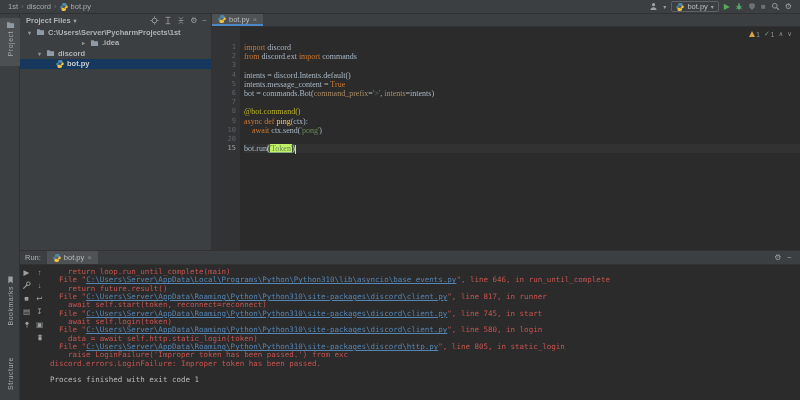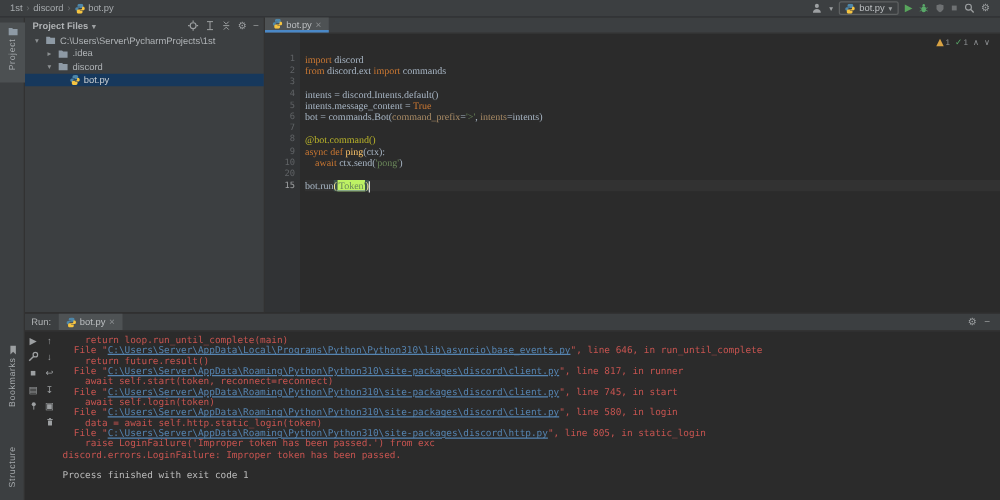--- a/index.html
+++ b/index.html
@@ -32,21 +32,21 @@
   .strip-bm { bottom:74px; }
   .strip-st { bottom:10px; }
 
   
   .project { position:absolute; left:20px; top:14px; width:192px; height:236px;
     background:#3c3f41; border-right:1px solid #323232; }
   .pp-header { height:13px; display:flex; align-items:center; padding:0 4px 0 6px;
     font-size:7.5px; color:#b0b3b5; }
   .pp-title { display:flex; align-items:center; gap:3px; font-weight:bold; }
   .pp-icons { margin-left:auto; display:flex; align-items:center; gap:5px; color:#9da0a2; font-size:8px; }
-  .tree { font-size:7.5px; color:#afb3b6; }
+  .tree { font-size:7.5px; color:#afb3b6;font-weight:bold; }
   .tree-row { height:10.5px; display:flex; align-items:center; gap:3px; white-space:nowrap; }
   .tree-row.sel { background:#16385c; color:#c8cdd1; }
   .chev { width:7px; color:#8c9092; font-size:6px; text-align:center; flex:none; }
 
   
   .editor { position:absolute; left:212px; top:14px; right:0; height:236px; background:#2b2b2b; }
   .tabbar { height:13px; background:#3c3f41; border-bottom:1px solid #323232;
     display:flex; align-items:stretch; }
   .etab { display:flex; align-items:center; gap:3px; padding:0 6px; font-size:7.5px;
     color:#bbbec0; background:#4e5254; border-bottom:2px solid #4a88c7; }
@@ -220,21 +220,21 @@
     <div class="tree" id="tree">
         <div class="tree-row" style="padding-left: 6px;">
           <span class="chev">▾</span>
           <span>
             <svg width="9" height="8" viewBox="0 0 10 9">
               <path d="M1 1.5h3l1 1h4v5.5H1z" fill="#8e9aa5"></path>
             </svg>
           </span>
           <span>C:\Users\Server\PycharmProjects\1st</span>
         </div>
-        <div class="tree-row" style="padding-left: 16px;">
+        <div class="tree-row" style="padding-left: 16px; margin-left: 44px;">
           <span class="chev">▸</span>
           <span>
             <svg width="9" height="8" viewBox="0 0 10 9">
               <path d="M1 1.5h3l1 1h4v5.5H1z" fill="#8e9aa5"></path>
             </svg>
           </span>
           <span>.idea</span>
         </div>
         <div class="tree-row" style="padding-left: 16px;">
           <span class="chev">▾</span>

